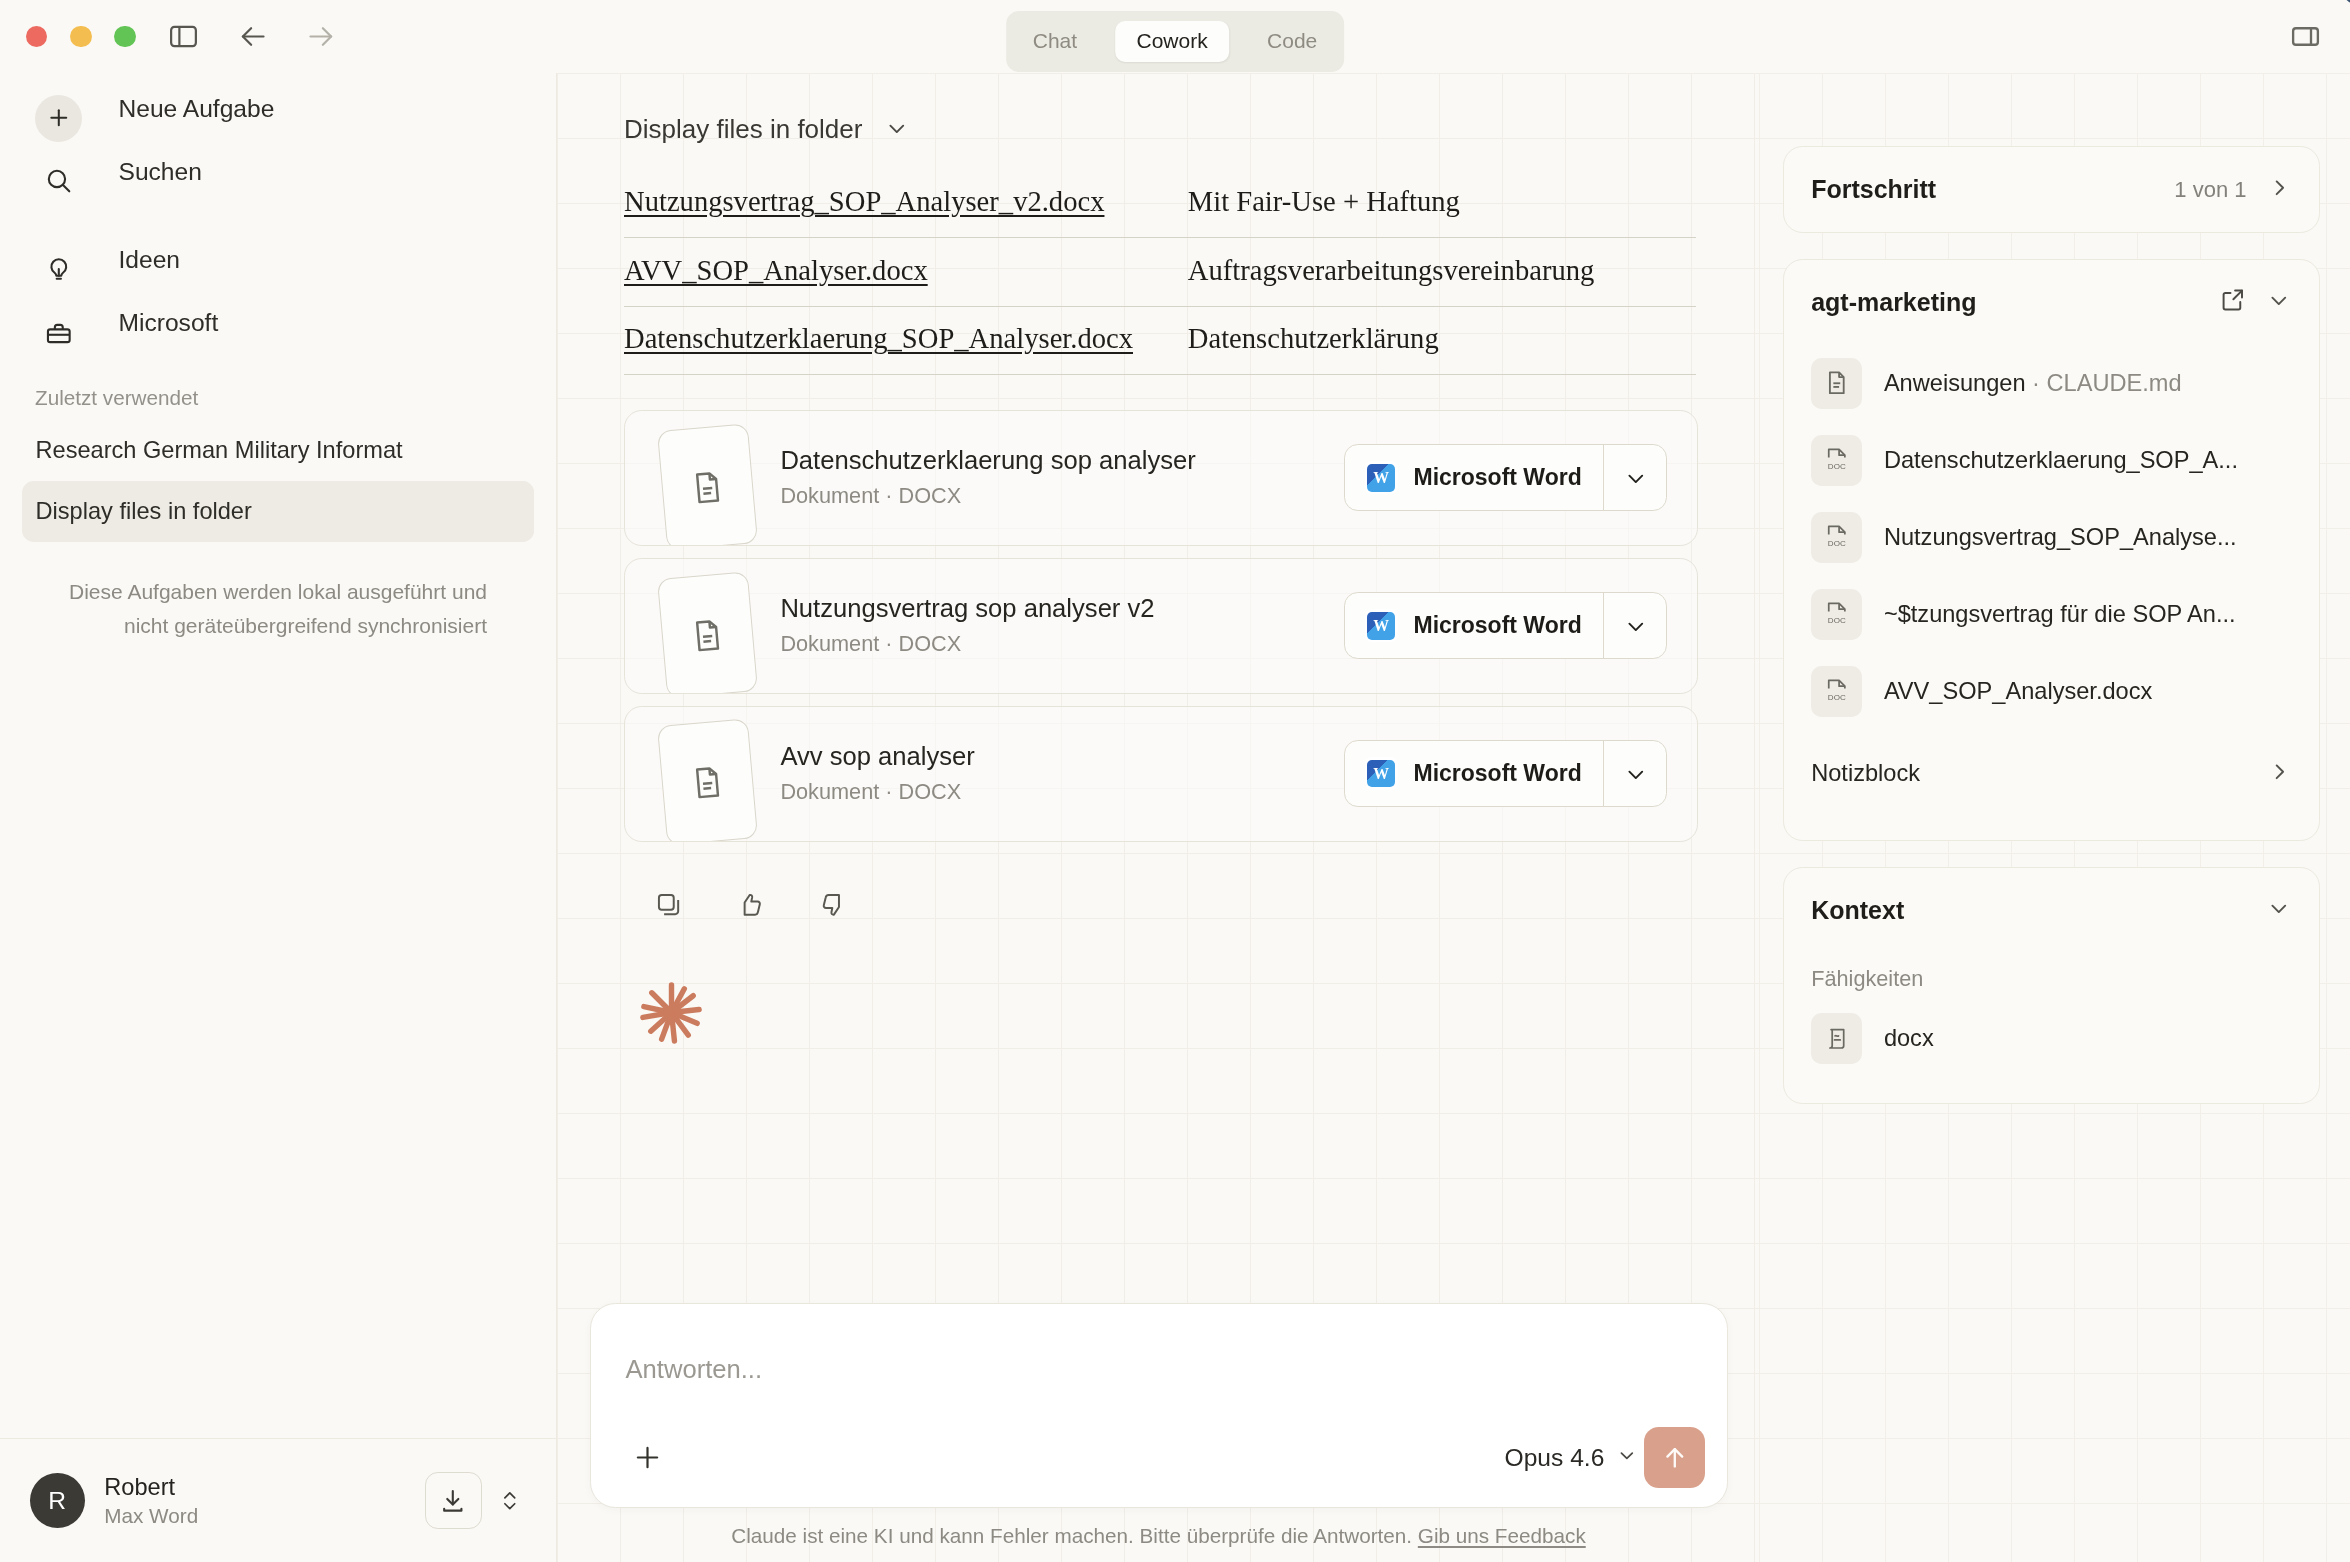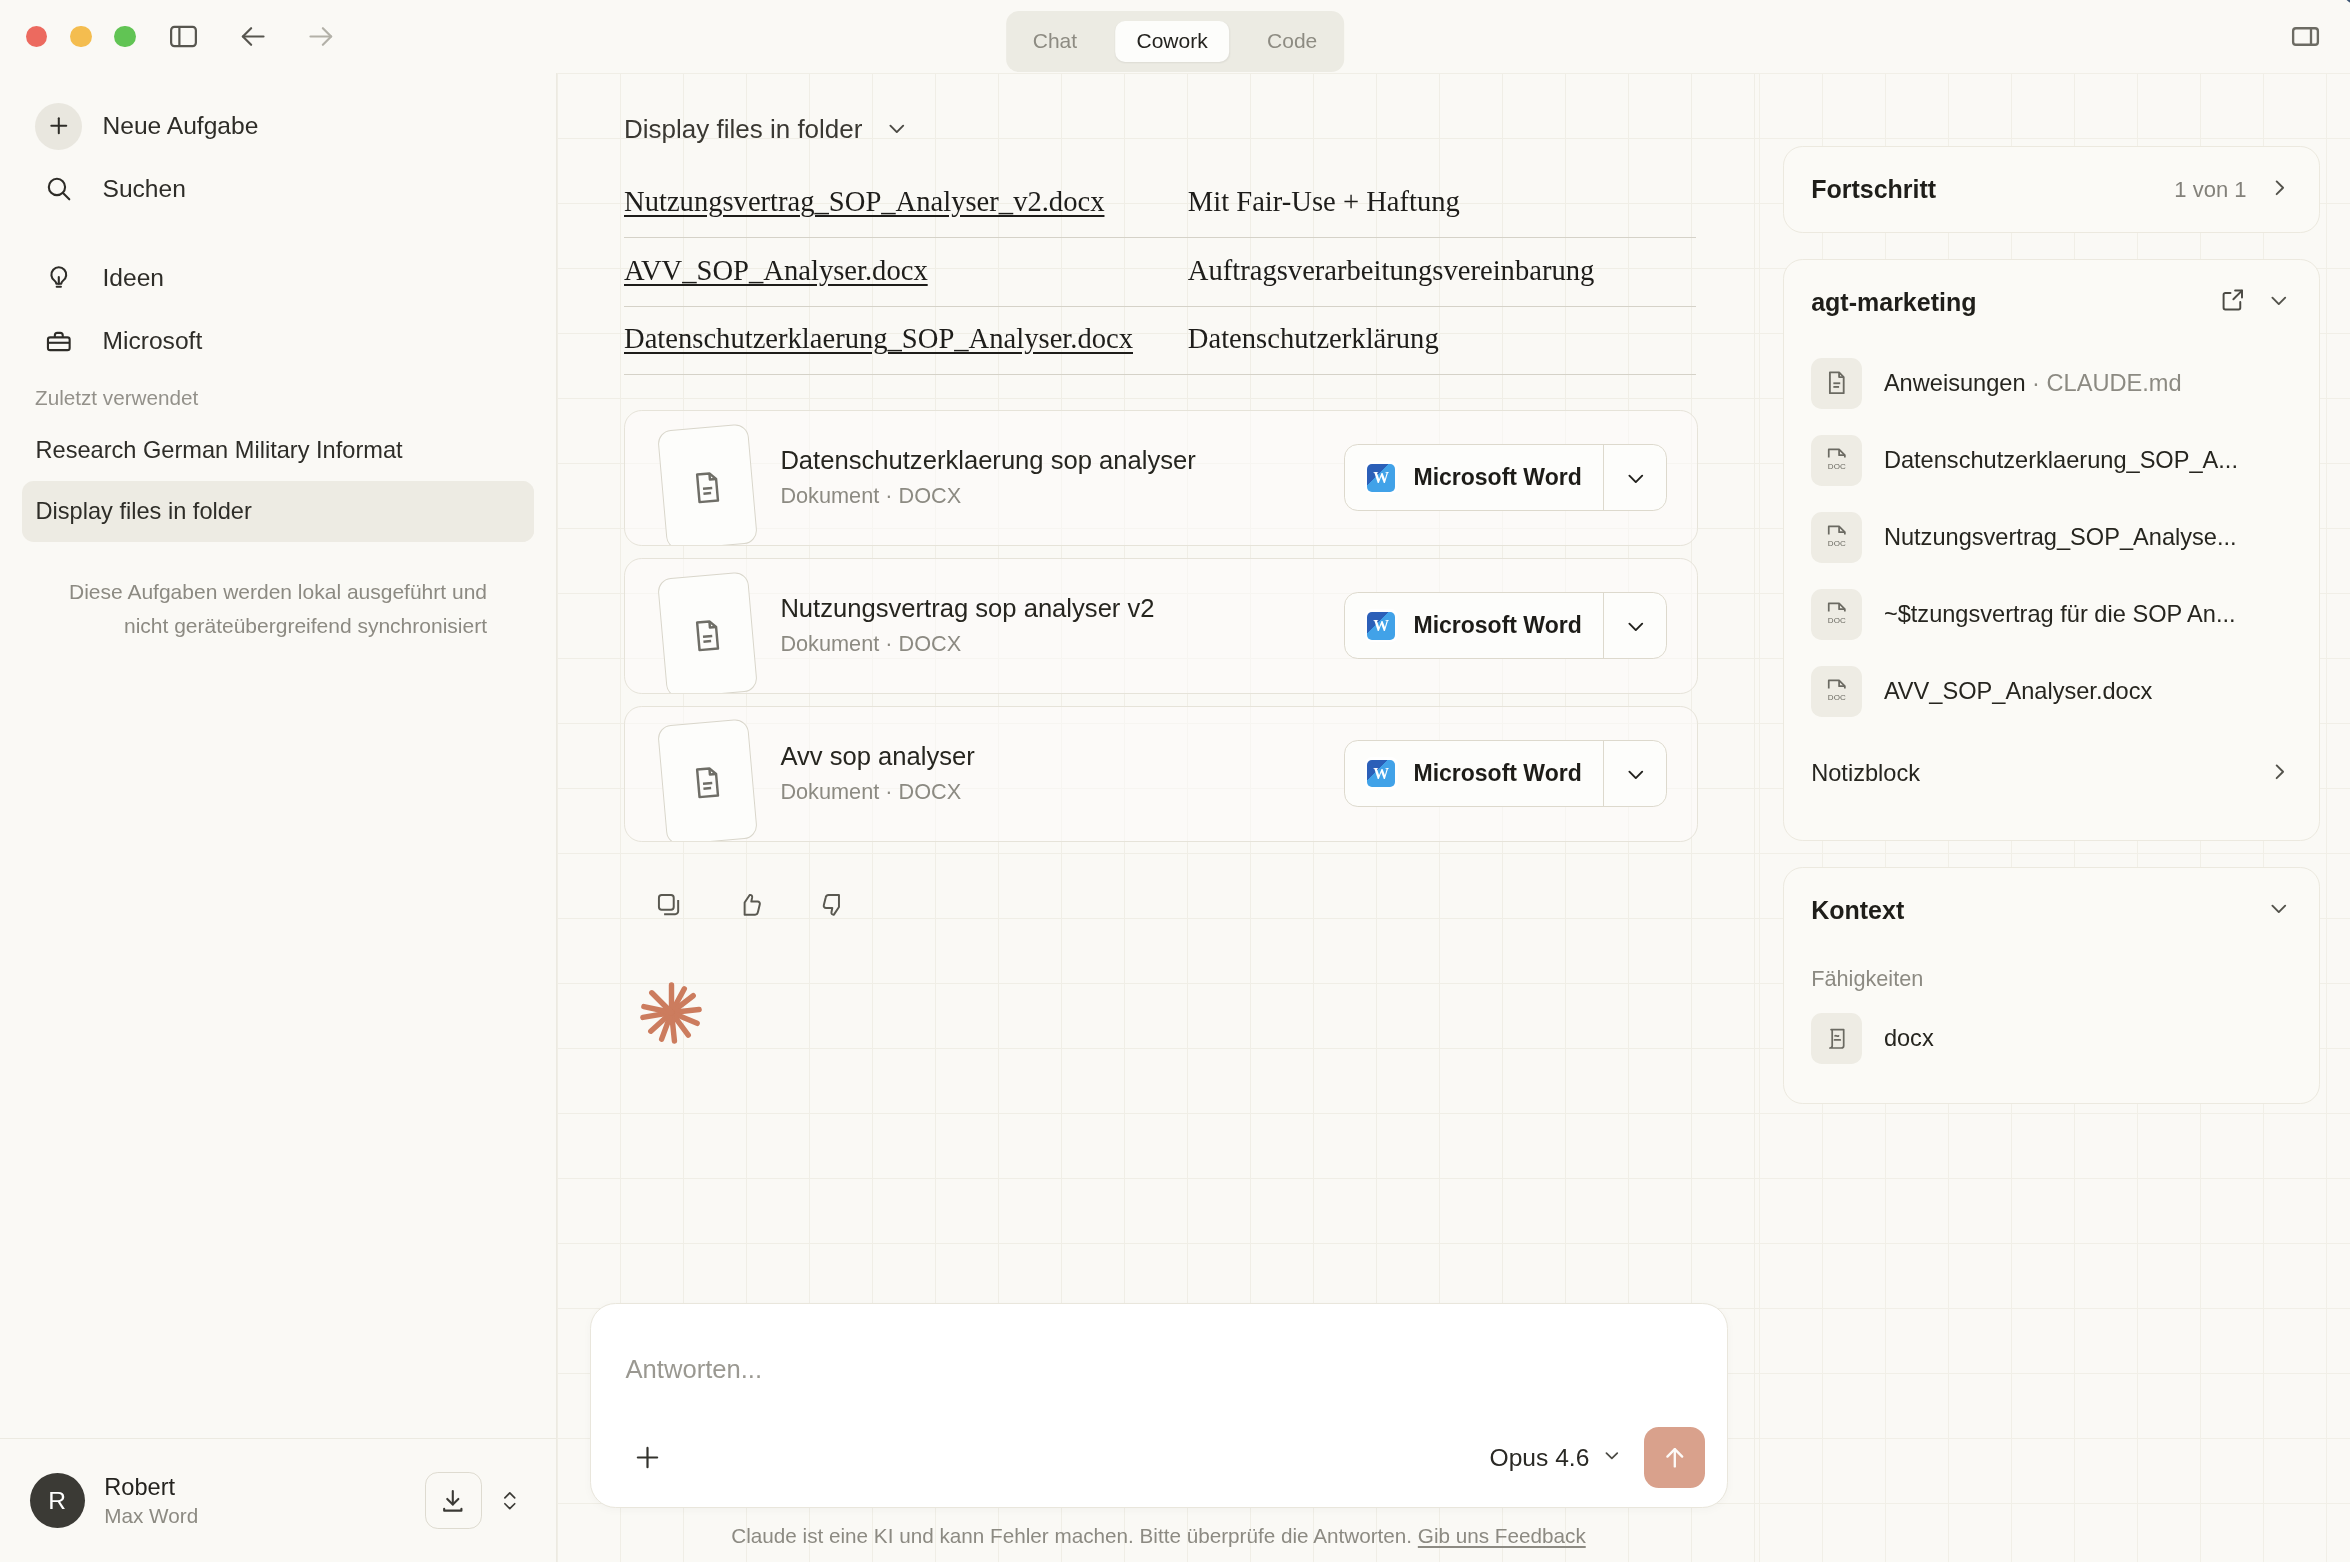--- a/index.html
+++ b/index.html
@@ -53,21 +53,21 @@
   }
 
   
   .sidebar {
     position: absolute; left: 0; top: 73px; width: 557px; height: 1489px;
     background: #faf9f5; border-right: 1px solid #eceae1;
     display: flex; flex-direction: column;
   }
   .sb-nav { padding: 21.7px 21.7px 0 21.7px; }
   .sb-item {
-    display: flex; align-items: center; gap: 20px;
+    display: flex; align-items: flex-start; gap: 36px;
     height: 63px; padding: 0 13.8px; border-radius: 11.8px;
     color: #2e2d28; font-size: 24.6px; cursor: default;
   }
   .sb-ico { width: 47px; height: 47px; display: flex; align-items: center; justify-content: center; flex: 0 0 47px; }
   .sb-ico.plusbg { background: #e9e7df; border-radius: 50%; }
   .sb-gap { height: 25.6px; }
   .sb-section-label {
     padding: 13.8px 35px 9.9px 35px; color: #93918a; font-size: 20.7px;
   }
   .sb-recent {
@@ -193,21 +193,21 @@
   .comp-placeholder {
     position: absolute; left: 35px; top: 51px; font-size: 25.6px; color: #9a9891;
   }
   .comp-bottom {
     position: absolute; left: 0; right: 0; bottom: 0; height: 99px;
     display: flex; align-items: center; padding: 0 21.7px 0 33px;
   }
   .plus-btn { width: 47px; height: 47px; display: flex; align-items: center; justify-content: center; }
   .model-sel {
     margin-left: auto; display: flex; align-items: center; gap: 11.8px;
-    font-size: 24.6px; color: #2a2925; padding-right: 21px;
+    font-size: 24.6px; color: #2a2925; padding-right: 6px;
   }
   .send-btn {
     width: 61px; height: 61px; border-radius: 14.8px; background: #d9a18c;
     display: flex; align-items: center; justify-content: center;
   }
   .disclaimer {
     margin: 15.8px auto 0 auto; width: 1138px; text-align: center;
     font-size: 20.7px; color: #8c8a82;
   }
   .disclaimer a { color: #8c8a82; text-decoration: underline; text-underline-offset: 3px; }

